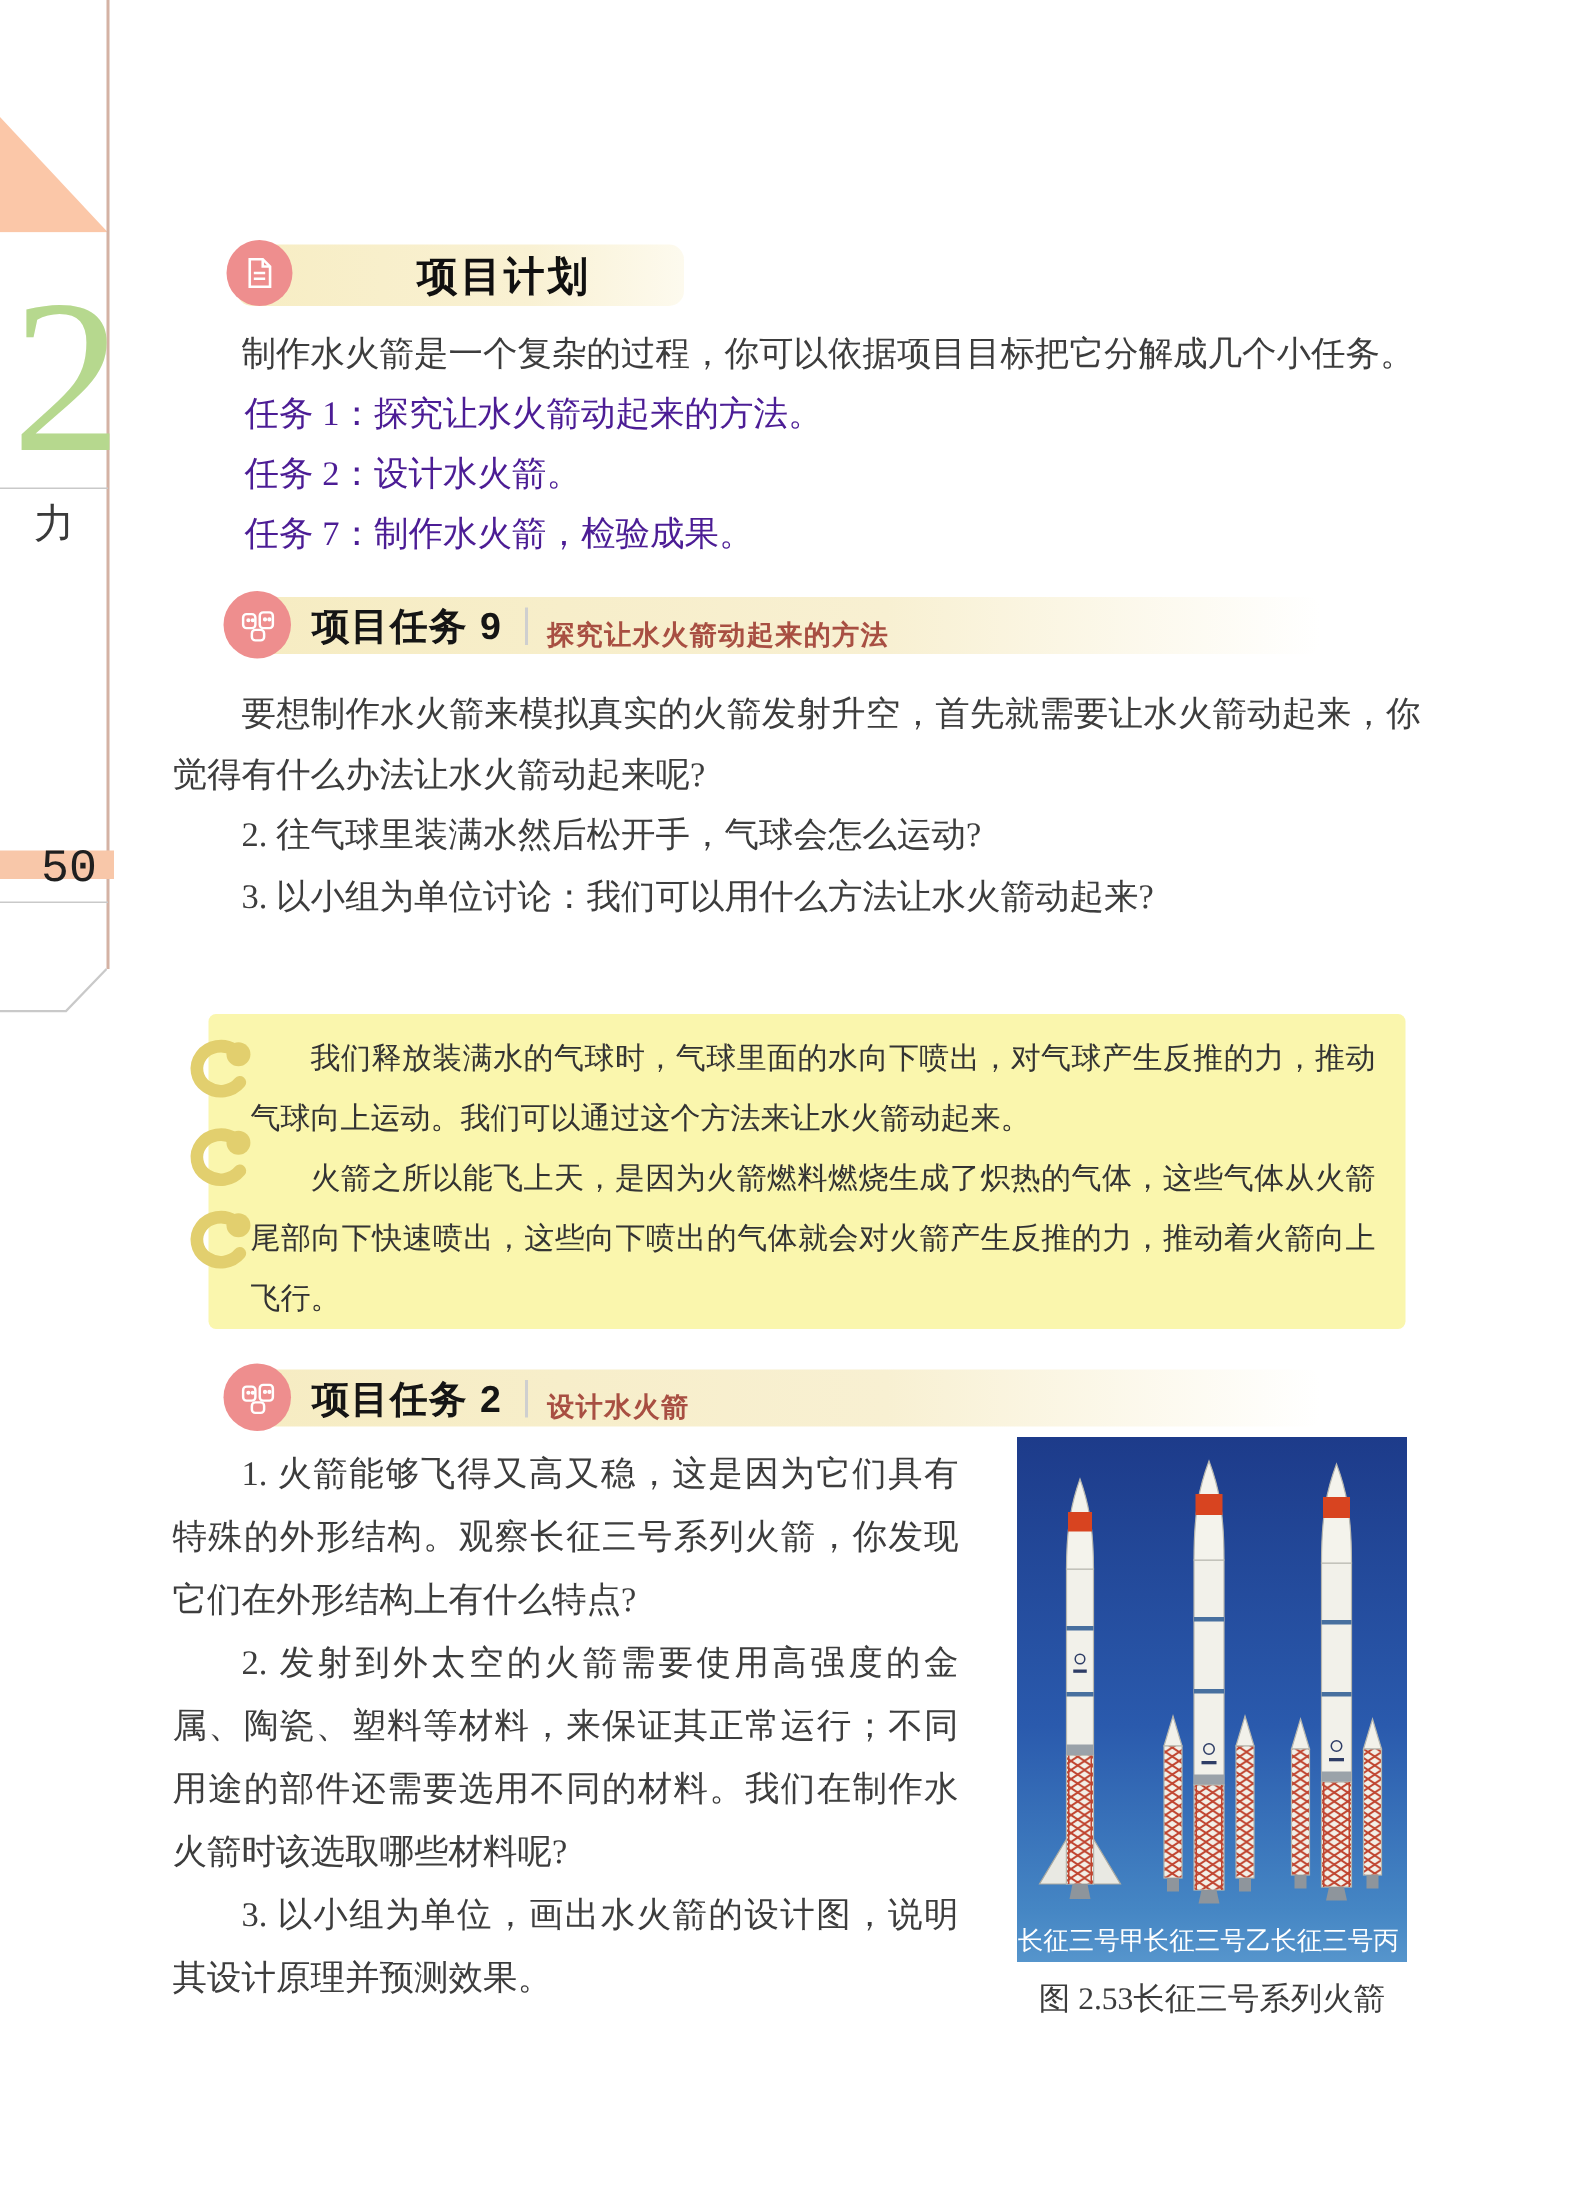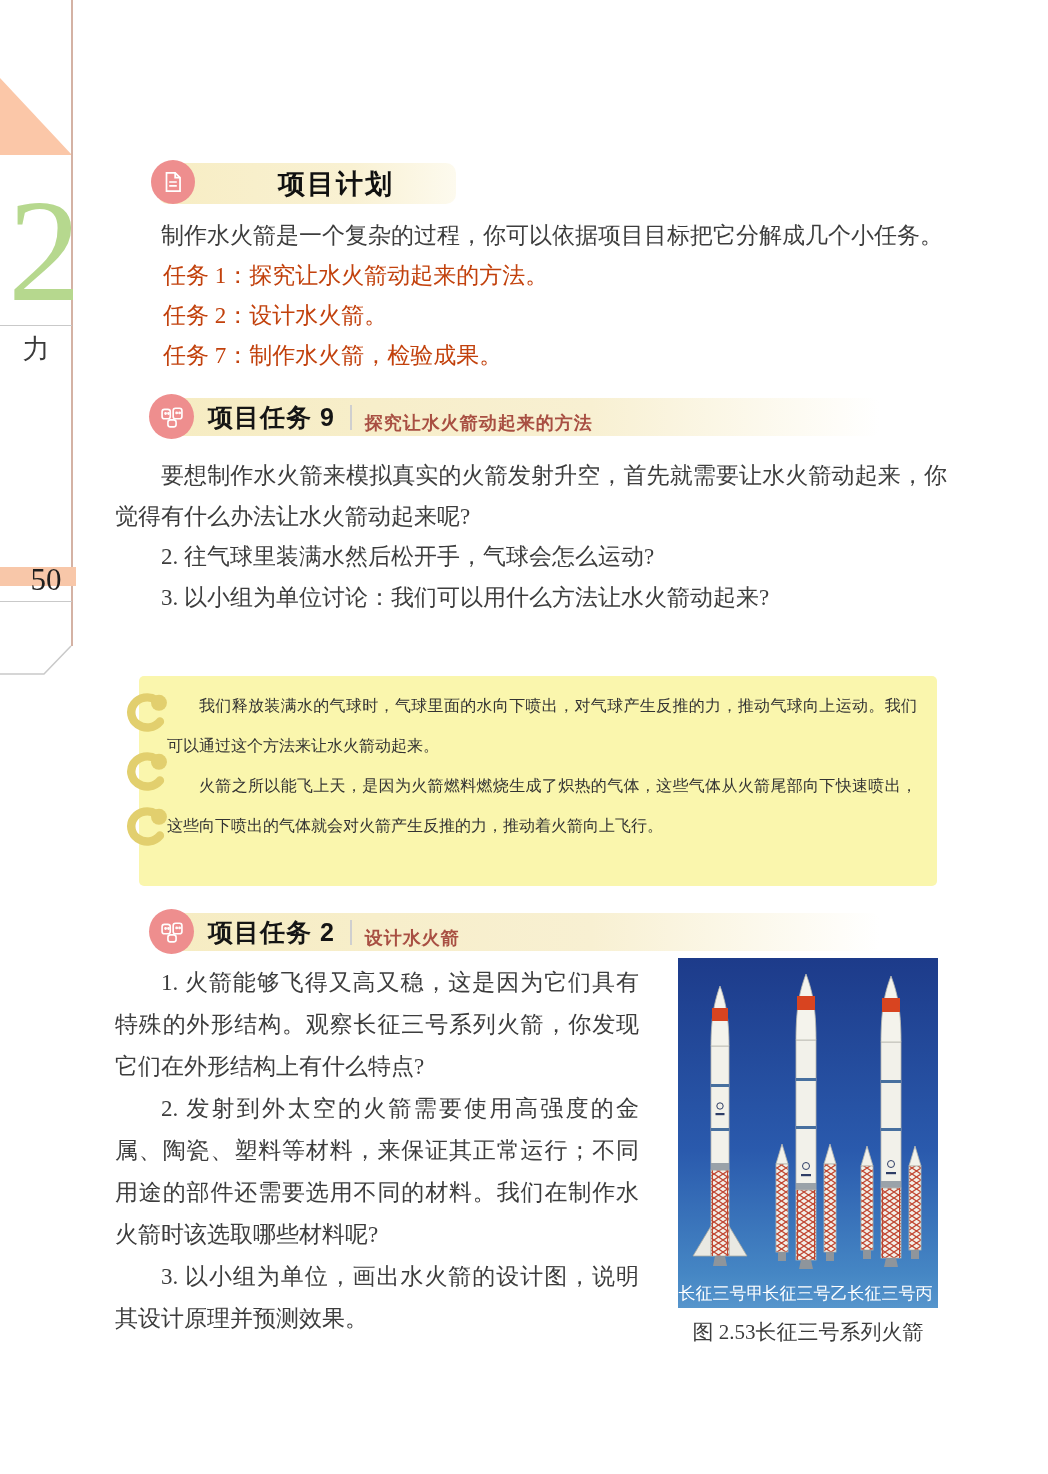--- a/index.html
+++ b/index.html
@@ -15,21 +15,21 @@
   .side-vline { position:absolute; left:71px; top:0; width:2px; height:646px; background:#d4b2a4; }
   .chapter-num { position:absolute; left:8px; top:178px; width:64px; text-align:center;
     font-size:146px; line-height:146px; color:#b6d88e; }
   .hline { position:absolute; left:0; width:72px; height:1px; background:#c9c9c9; }
   .hline-1 { top:325px; }
   .hline-2 { top:601px; }
   .chapter-label { position:absolute; left:0; top:331px; width:72px; text-align:center;
     font-size:27px; color:#3a3a3a; }
   .page-band { position:absolute; left:0; top:567px; width:76px; height:19px; background:#f8c7a9; }
   .page-num { position:absolute; left:10px; top:562px; width:72px; text-align:center;
-    font-family:Liberation Serif, serif; font-size:31px; color:#1f1f1f; }
+    font-family:Liberation Mono, monospace; font-size:31px; color:#1f1f1f; }
   .fold-lines { position:absolute; left:0; top:600px; width:80px; height:80px; }
 
   
   .pill { position:absolute; left:158px; top:163px; width:298px; height:41px;
     border-radius:10px; box-sizing:border-box; display:flex; align-items:center; padding-left:58px;
     background:linear-gradient(90deg,#f7edc3 0%,#f9f1d3 65%,#fdfaee 100%);justify-content:center; }
   .pill-title { font-family:"Liberation Sans","DejaVu Sans",sans-serif; font-weight:700;
     font-size:27px; color:#101010; letter-spacing:2px; }
   .task-bar { position:absolute; left:158px; width:722px; height:38px; border-radius:8px;
     box-sizing:border-box; display:flex; align-items:center; padding-left:50px;
@@ -44,27 +44,27 @@
     background:#ee8e8e; display:flex; align-items:center; justify-content:center; }
   .icon-plan { left:151px; top:160px; width:44px; height:44px; }
   .icon-task1 { left:149px; top:394px; }
   .icon-task2 { left:149px; top:909px; }
 
   
   .para { position:absolute; left:115px; width:832px; margin:0; font-size:23px;
     line-height:40px; text-align:justify; text-indent:2em; word-break:break-all; color:#3d3d3d; }
   .plan-intro { top:206px;margin-top:10px; }
   .task1-intro { top:455px; line-height:41px; }
-  .plan-tasks { position:absolute; left:163px; top:256px; font-size:23px; line-height:40px; color:#c2410c; }
+  .plan-tasks { position:absolute; left:163px; top:256px; font-size:23px; line-height:40px; color:#4c1d95; }
   .qlist { position:absolute; left:161px; top:536px; font-size:23px; line-height:41px; color:#3d3d3d; }
 
   
   .note-box { position:absolute; left:139px; top:676px; width:798px; height:210px;
     background:#faf6ad; border-radius:5px; box-sizing:border-box; padding:10px 20px 0 28px; }
-  .note-box p { margin:0; font-size:16px; line-height:40px; color:#333333;
+  .note-box p { margin:0; font-size:20px; line-height:40px; color:#333333;
     text-indent:2em; text-align:justify; word-break:break-all; }
   .ring { position:absolute; left:112px; width:62px; height:46px; }
   .ring-1 { top:692px; } .ring-2 { top:751px; } .ring-3 { top:806px; }
 
   
   .col-text { position:absolute; left:115px; top:962px; width:524px;
     font-size:23px; line-height:42px; color:#3d3d3d; }
   .col-text p { margin:0; text-indent:2em; text-align:justify; word-break:break-all; }
 
   

